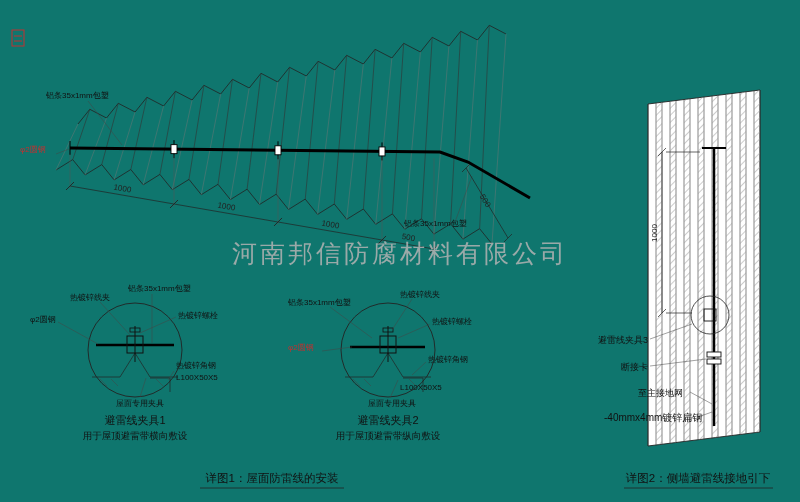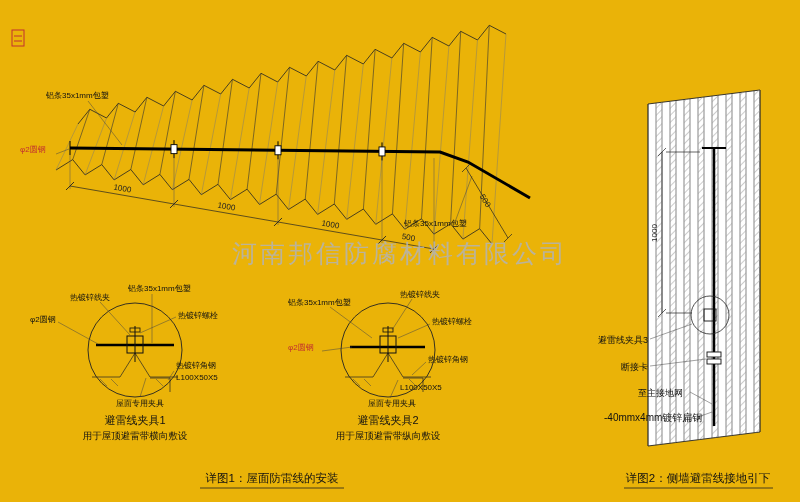--- a/index.html
+++ b/index.html
@@ -1,16 +1,16 @@
 <!DOCTYPE html>
 <html><head>
 <meta charset="utf-8">
 <style>
   html,body{margin:0;padding:0;background:#ffffff;}
-  .page{position:relative;width:800px;height:502px;background:#eab308;overflow:hidden;}
+  .page{position:relative;width:800px;height:502px;background:#0f766e;overflow:hidden;}
   svg{position:absolute;left:0;top:0;}
   text{font-family:"Liberation Sans","DejaVu Sans",sans-serif;fill:#111;}
   .lbl{font-size:8px;}
   .lbl9{font-size:9px;}
   .lbl10{font-size:10px;}
   .dim{font-size:8px;fill:#222;}
   .cap-title{font-size:11px;fill:#111;}
   .cap-sub{font-size:9.5px;fill:#111;}
   .big-cap{font-size:11.5px;fill:#111;}
   .red{fill:#c23030;}

